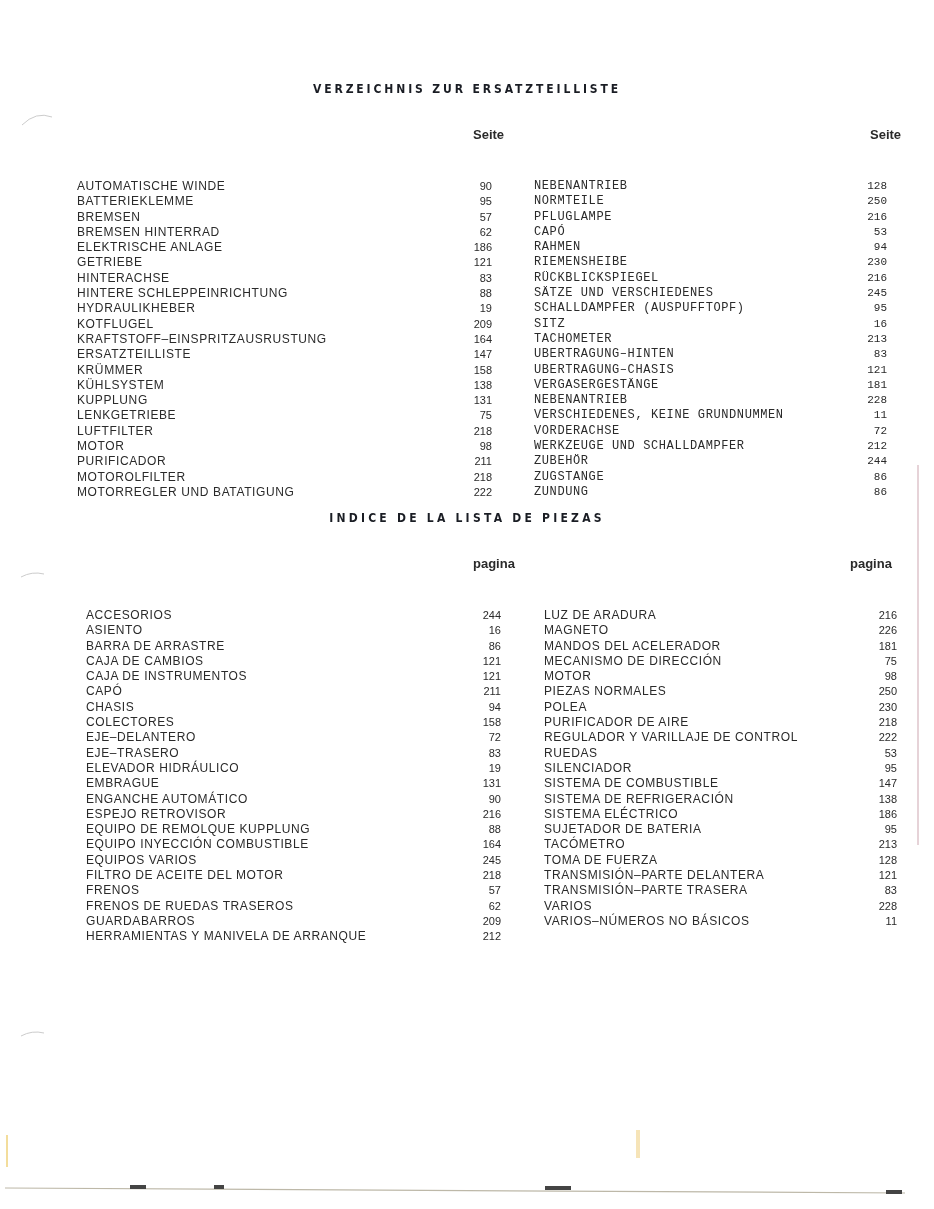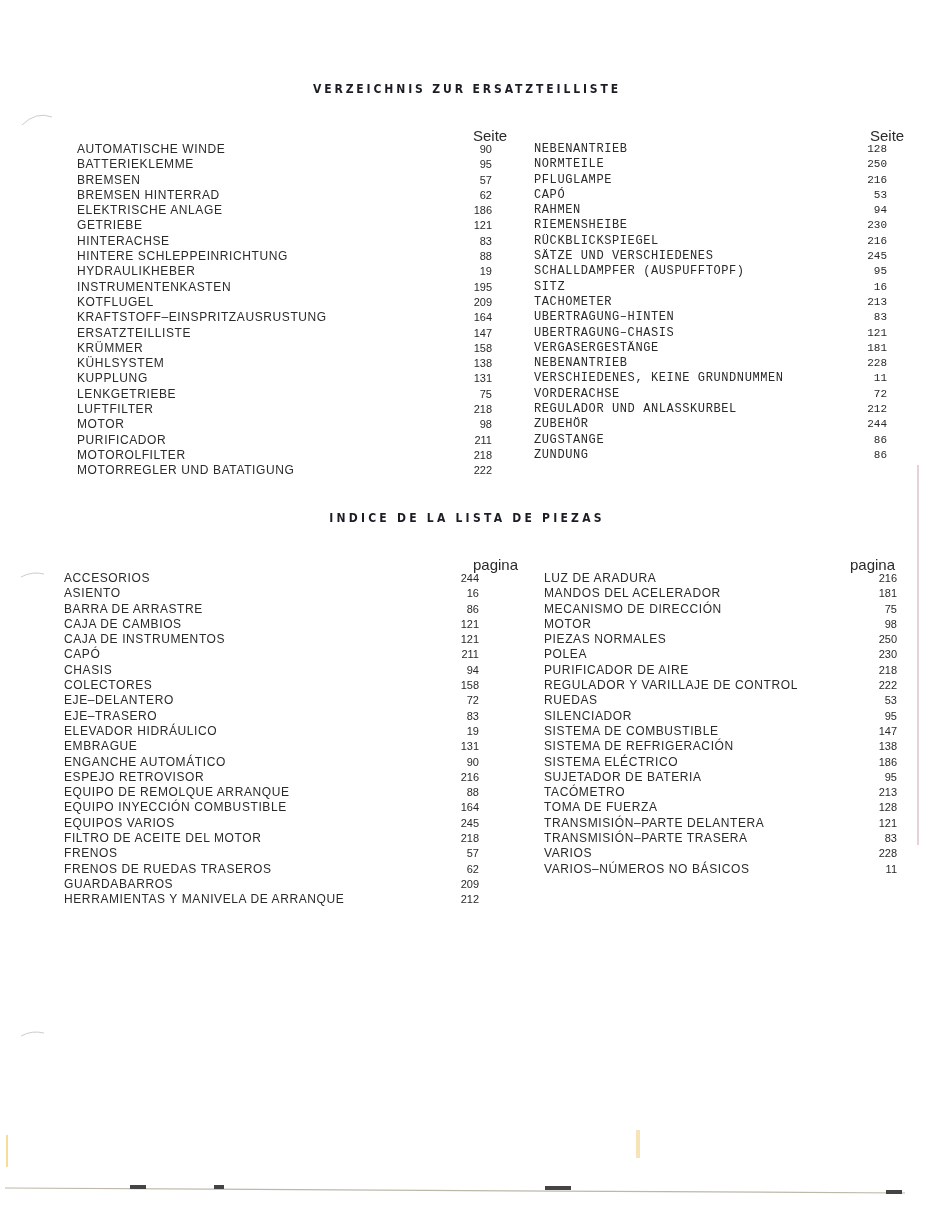--- a/index.html
+++ b/index.html
@@ -5,22 +5,22 @@
   html, body { margin: 0; padding: 0; }
   body {
     width: 934px; height: 1209px; background: #ffffff; position: relative; overflow: hidden;
     font-family: "Liberation Sans", "DejaVu Sans", sans-serif; color: #2a2a2a;
   }
   .title {
     position: absolute; left: 0; width: 934px; text-align: center;
     font-family: "DejaVu Sans", sans-serif; font-weight: bold; font-size: 12px;
     letter-spacing: 3.2px; color: #1a1d24; transform: scaleX(0.9);
   }
-  .col { position: absolute; }
-  .hdr { position: absolute; font-size: 15px; color: #2a2a2a; }
+  .col { position: absolute; margin-top: 37px; }
+  .hdr { position: absolute; font-size: 13px; color: #2a2a2a; font-weight: bold; }
   .row { position: relative; height: 15.3px; font-size: 12px; line-height: 15.3px; white-space: nowrap; }
   .row .lbl { position: absolute; left: 0; letter-spacing: 0.6px; }
   .row .pg { position: absolute; right: 0; font-size: 11px; text-align: right; }
   .artifact { position: absolute; }
 </style>
 </head>
 <body>
 
 <div class="title" style="top:82px;">VERZEICHNIS ZUR ERSATZTEILLISTE</div>
 <div class="hdr" style="left:473px; top:127px;">Seite</div>
@@ -56,24 +56,20 @@
     </div>
     <div class="row">
       <span class="lbl">HINTERE SCHLEPPEINRICHTUNG</span>
       <span class="pg">88</span>
     </div>
     <div class="row">
       <span class="lbl">HYDRAULIKHEBER</span>
       <span class="pg">19</span>
     </div>
     <div class="row">
-      <span class="lbl">INSTRUMENTENKASTEN</span>
-      <span class="pg">195</span>
-    </div>
-    <div class="row">
       <span class="lbl">KOTFLUGEL</span>
       <span class="pg">209</span>
     </div>
     <div class="row">
       <span class="lbl">KRAFTSTOFF–EINSPRITZAUSRUSTUNG</span>
       <span class="pg">164</span>
     </div>
     <div class="row">
       <span class="lbl">ERSATZTEILLISTE</span>
       <span class="pg">147</span>
@@ -178,41 +174,41 @@
     </div>
     <div class="row">
       <span class="lbl">VERSCHIEDENES, KEINE GRUNDNUMMEN</span>
       <span class="pg">11</span>
     </div>
     <div class="row">
       <span class="lbl">VORDERACHSE</span>
       <span class="pg">72</span>
     </div>
     <div class="row">
-      <span class="lbl">REGULADOR UND ANLASSKURBEL</span>
+      <span class="lbl">WERKZEUGE UND SCHALLDAMPFER</span>
       <span class="pg">212</span>
     </div>
     <div class="row">
       <span class="lbl">ZUBEHÖR</span>
       <span class="pg">244</span>
     </div>
     <div class="row">
       <span class="lbl">ZUGSTANGE</span>
       <span class="pg">86</span>
     </div>
     <div class="row">
       <span class="lbl">ZUNDUNG</span>
       <span class="pg">86</span>
     </div>
   </div>
 
 <div class="title" style="top:511px; letter-spacing:3.6px;">INDICE DE LA LISTA DE PIEZAS</div>
 <div class="hdr" style="left:473px; top:556px;">pagina</div>
 <div class="hdr" style="left:850px; top:556px;">pagina</div>
-<div class="col" style="left:64px; top:571px; width:415px;" id="es-left">
+<div class="col" style="left:86px; top:571px; width:415px;" id="es-left">
     <div class="row">
       <span class="lbl">ACCESORIOS</span>
       <span class="pg">244</span>
     </div>
     <div class="row">
       <span class="lbl">ASIENTO</span>
       <span class="pg">16</span>
     </div>
     <div class="row">
       <span class="lbl">BARRA DE ARRASTRE</span>
@@ -256,21 +252,21 @@
     </div>
     <div class="row">
       <span class="lbl">ENGANCHE AUTOMÁTICO</span>
       <span class="pg">90</span>
     </div>
     <div class="row">
       <span class="lbl">ESPEJO RETROVISOR</span>
       <span class="pg">216</span>
     </div>
     <div class="row">
-      <span class="lbl">EQUIPO DE REMOLQUE ARRANQUE</span>
+      <span class="lbl">EQUIPO DE REMOLQUE KUPPLUNG</span>
       <span class="pg">88</span>
     </div>
     <div class="row">
       <span class="lbl">EQUIPO INYECCIÓN COMBUSTIBLE</span>
       <span class="pg">164</span>
     </div>
     <div class="row">
       <span class="lbl">EQUIPOS VARIOS</span>
       <span class="pg">245</span>
     </div>
@@ -292,20 +288,24 @@
     </div>
     <div class="row">
       <span class="lbl">HERRAMIENTAS Y MANIVELA DE ARRANQUE</span>
       <span class="pg">212</span>
     </div>
   </div>
 <div class="col" style="left:544px; top:571px; width:353px;" id="es-right">
     <div class="row">
       <span class="lbl">LUZ DE ARADURA</span>
       <span class="pg">216</span>
+    </div>
+    <div class="row">
+      <span class="lbl">MAGNETO</span>
+      <span class="pg">226</span>
     </div>
     <div class="row">
       <span class="lbl">MANDOS DEL ACELERADOR</span>
       <span class="pg">181</span>
     </div>
     <div class="row">
       <span class="lbl">MECANISMO DE DIRECCIÓN</span>
       <span class="pg">75</span>
     </div>
     <div class="row">

